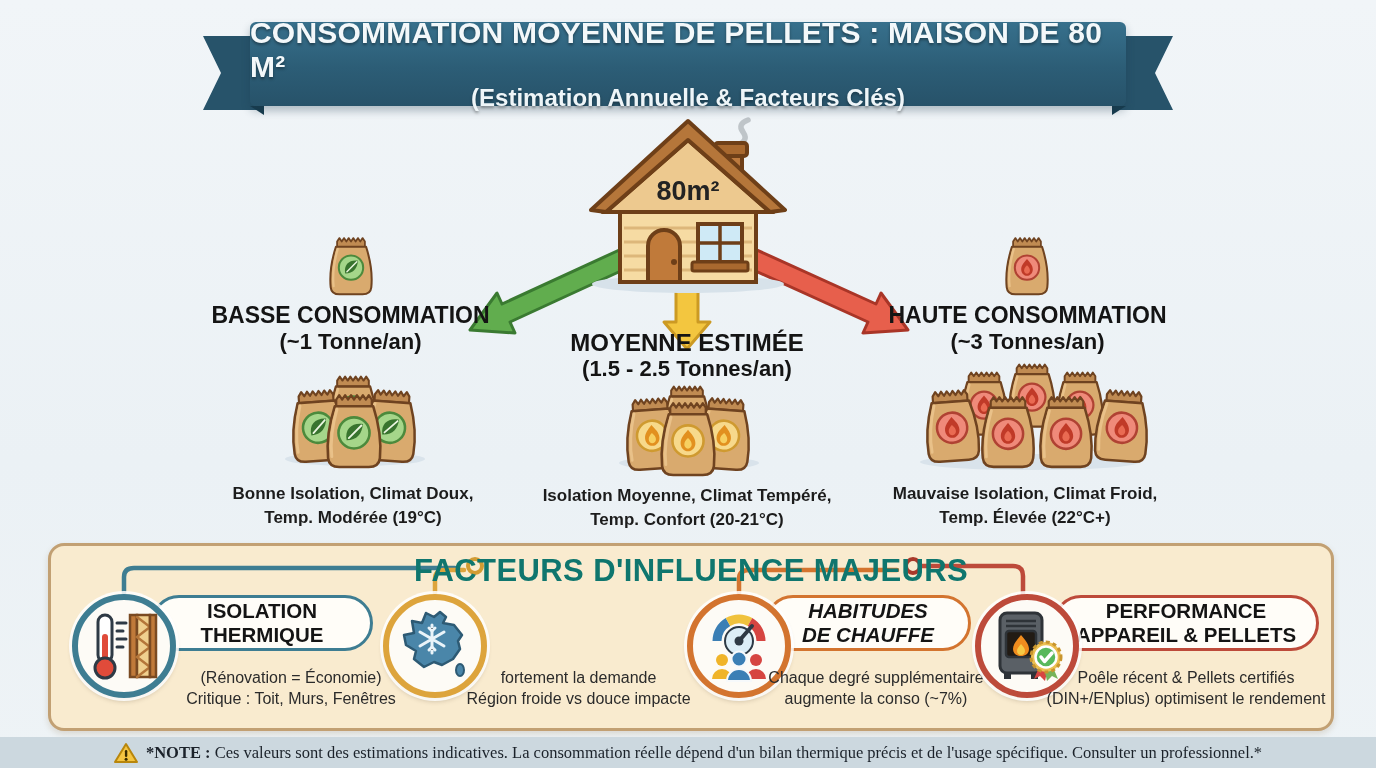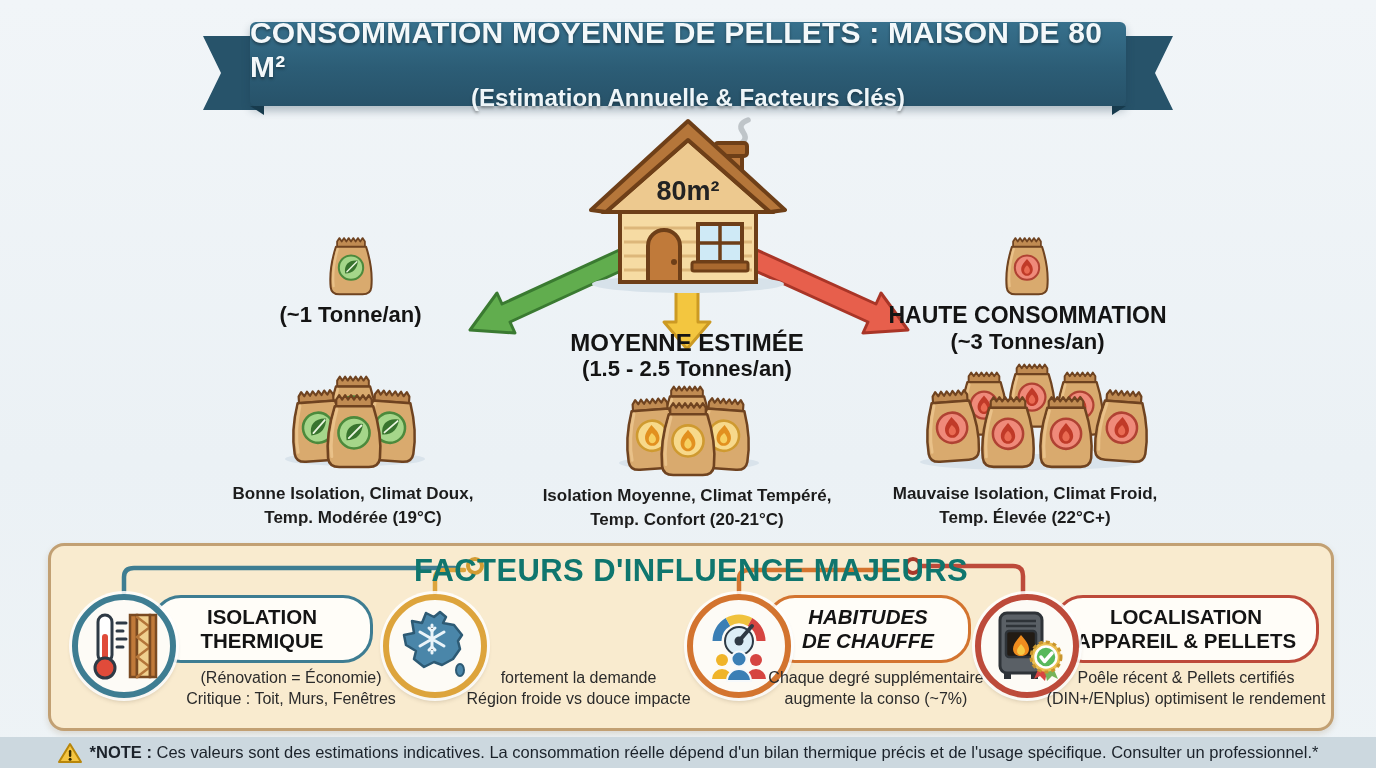--- a/index.html
+++ b/index.html
@@ -37,31 +37,31 @@
   #factors-panel{position:absolute;left:48px;top:543px;width:1280px;height:182px;
     background:#f9ebcf;border:3px solid #c2a073;border-radius:16px;
     box-shadow:0 3px 6px rgba(120,90,40,.18);}
   .panel-svg{position:absolute;left:0;top:0;width:1280px;height:182px;z-index:1;}
   .panel-header{position:absolute;left:0;top:7px;width:100%;text-align:center;
     font-size:31px;font-weight:bold;color:#0f766e;letter-spacing:.4px;z-index:4;}
   .fcircle{position:absolute;top:48px;width:104px;height:104px;border-radius:50%;
     background:#fdfbf6;border:6px solid #888;box-sizing:border-box;z-index:3;
     box-shadow:0 0 0 3px rgba(255,255,255,.85),0 3px 5px rgba(60,40,20,.25);
     display:flex;align-items:center;justify-content:center;}
-  .fpill{position:absolute;top:49px;height:68px;background:#fffdf8;border:3px solid #888;
+  .fpill{position:absolute;top:49px;height:56px;background:#fffdf8;border:3px solid #888;
     box-sizing:border-box;border-radius:30px;z-index:2;
     display:flex;flex-direction:column;align-items:center;justify-content:center;
     font-size:20.5px;font-weight:bold;color:#141414;line-height:24px;text-align:center;}
   .fdesc{position:absolute;top:121px;text-align:center;font-size:16px;
     color:#2b2b2b;line-height:21px;z-index:3;font-weight:500;}
 
   
   #footer-bar{position:absolute;left:0;top:737px;width:1376px;height:31px;background:#ccd8df;
     display:flex;align-items:center;justify-content:center;gap:8px;z-index:6;}
-  .note-text{font-size:16.5px;color:#1b222a;white-space:nowrap;}
+  .note-text{font-size:16.5px;color:#1b222a;white-space:nowrap;font-family:Liberation Serif, serif;}
   .note-text b{font-weight:bold;}
 </style>
 </head>
 <body>
 
 <div id="canvas">
 
   <div class="ribbon-tail tail-left"></div>
   <div class="ribbon-tail tail-right"></div>
   <div class="fold fold-l"></div>
@@ -98,20 +98,21 @@
       <svg viewBox="0 0 100 112" xmlns="http://www.w3.org/2000/svg">
         <path d="M26,22 L26,13 L30,7 L34,13 L38,7 L42,13 L46,7 L50,13 L54,7 L58,13 L62,7 L66,13 L70,7 L74,13 L74,22 Z" fill="#c08b52" stroke="#6f4320" stroke-width="3" stroke-linejoin="round"></path>
         <path d="M24,22 C15,50 13,72 15,92 C16,101 22,104 30,104 H70 C78,104 84,101 85,92 C87,72 85,50 76,22 Z" fill="#d9aa6e" stroke="#6f4320" stroke-width="3.5" stroke-linejoin="round"></path>
         <path d="M27,26 C20,50 18,72 20,90" stroke="#e9c189" stroke-width="4" fill="none" stroke-linecap="round"></path>
         <circle cx="50" cy="58" r="21" fill="#a5d68a" stroke="#4c8a3c" stroke-width="3.5"></circle>
         <path d="M40,68 C37,52 48,44 62,46 C61,59 54,68 40,68 Z" fill="#38742e"></path>
         <path d="M43,65 C50,58 55,53 60,48" stroke="#eaf5e0" stroke-width="2.5" fill="none" stroke-linecap="round"></path>
       </svg>
     </div>
   <div class="branch-head" style="left:183px;top:302px;width:335px;">
+    <div class="bh1">BASSE CONSOMMATION</div>
     <div class="bh2">(~1 Tonne/an)</div>
   </div>
   <div class="gshadow" style="left:285px;top:452px;width:140px;height:14px;"></div>
   <div class="bag" style="left:320px;top:372px;width:66px;z-index:1;">
       <svg viewBox="0 0 100 112" xmlns="http://www.w3.org/2000/svg">
         <path d="M26,22 L26,13 L30,7 L34,13 L38,7 L42,13 L46,7 L50,13 L54,7 L58,13 L62,7 L66,13 L70,7 L74,13 L74,22 Z" fill="#c08b52" stroke="#6f4320" stroke-width="3" stroke-linejoin="round"></path>
         <path d="M24,22 C15,50 13,72 15,92 C16,101 22,104 30,104 H70 C78,104 84,101 85,92 C87,72 85,50 76,22 Z" fill="#d9aa6e" stroke="#6f4320" stroke-width="3.5" stroke-linejoin="round"></path>
         <path d="M27,26 C20,50 18,72 20,90" stroke="#e9c189" stroke-width="4" fill="none" stroke-linecap="round"></path>
         <circle cx="50" cy="58" r="21" fill="#a5d68a" stroke="#4c8a3c" stroke-width="3.5"></circle>
         <path d="M40,68 C37,52 48,44 62,46 C61,59 54,68 40,68 Z" fill="#38742e"></path>
@@ -363,21 +364,21 @@
         <circle cx="39" cy="52" r="7.5" fill="#3b7fb5" stroke="#f6f9fb" stroke-width="2"></circle>
         <path d="M27,74 a12,12 0 0 1 24,0 Z" fill="#3b7fb5" stroke="#f6f9fb" stroke-width="2"></path>
       </svg>
     </div>
     <div class="fdesc" style="left:700px;width:250px;">
       <div>Chaque degré supplémentaire</div>
       <div>augmente la conso (~7%)</div>
     </div>
 
     <div class="fpill" style="left: 1002px; width: 266px; border-color: rgb(189, 74, 58);">
-      <div>LOCALISATION</div>
+      <div>PERFORMANCE</div>
       <div>APPAREIL &amp; PELLETS</div>
     </div>
     <div class="fcircle" style="left: 924px; border-color: rgb(189, 74, 58);">
       <svg width="78" height="78" viewBox="0 0 78 78">
         <rect x="12" y="6" width="42" height="60" rx="7" fill="#5a6066" stroke="#2e3338" stroke-width="3"></rect>
         <path d="M18,14 h30 M18,19 h30" stroke="#2e3338" stroke-width="2.5"></path>
         <rect x="18" y="24" width="30" height="26" rx="3" fill="#221b14" stroke="#2e3338" stroke-width="2.5"></rect>
         <path d="M33,28 C37,33 41,37 41,42 C41,46.5 37.5,49 33,49 C28.5,49 25,46.5 25,42 C25,37 29,33 33,28 Z" fill="#f08c1e"></path>
         <path d="M33,37 C35.5,40 37,41.5 37,44 C37,46.5 35,48 33,48 C31,48 29,46.5 29,44 C29,41.5 30.5,40 33,37 Z" fill="#f7ca45"></path>
         <rect x="16" y="66" width="7" height="6" fill="#2e3338"></rect>

